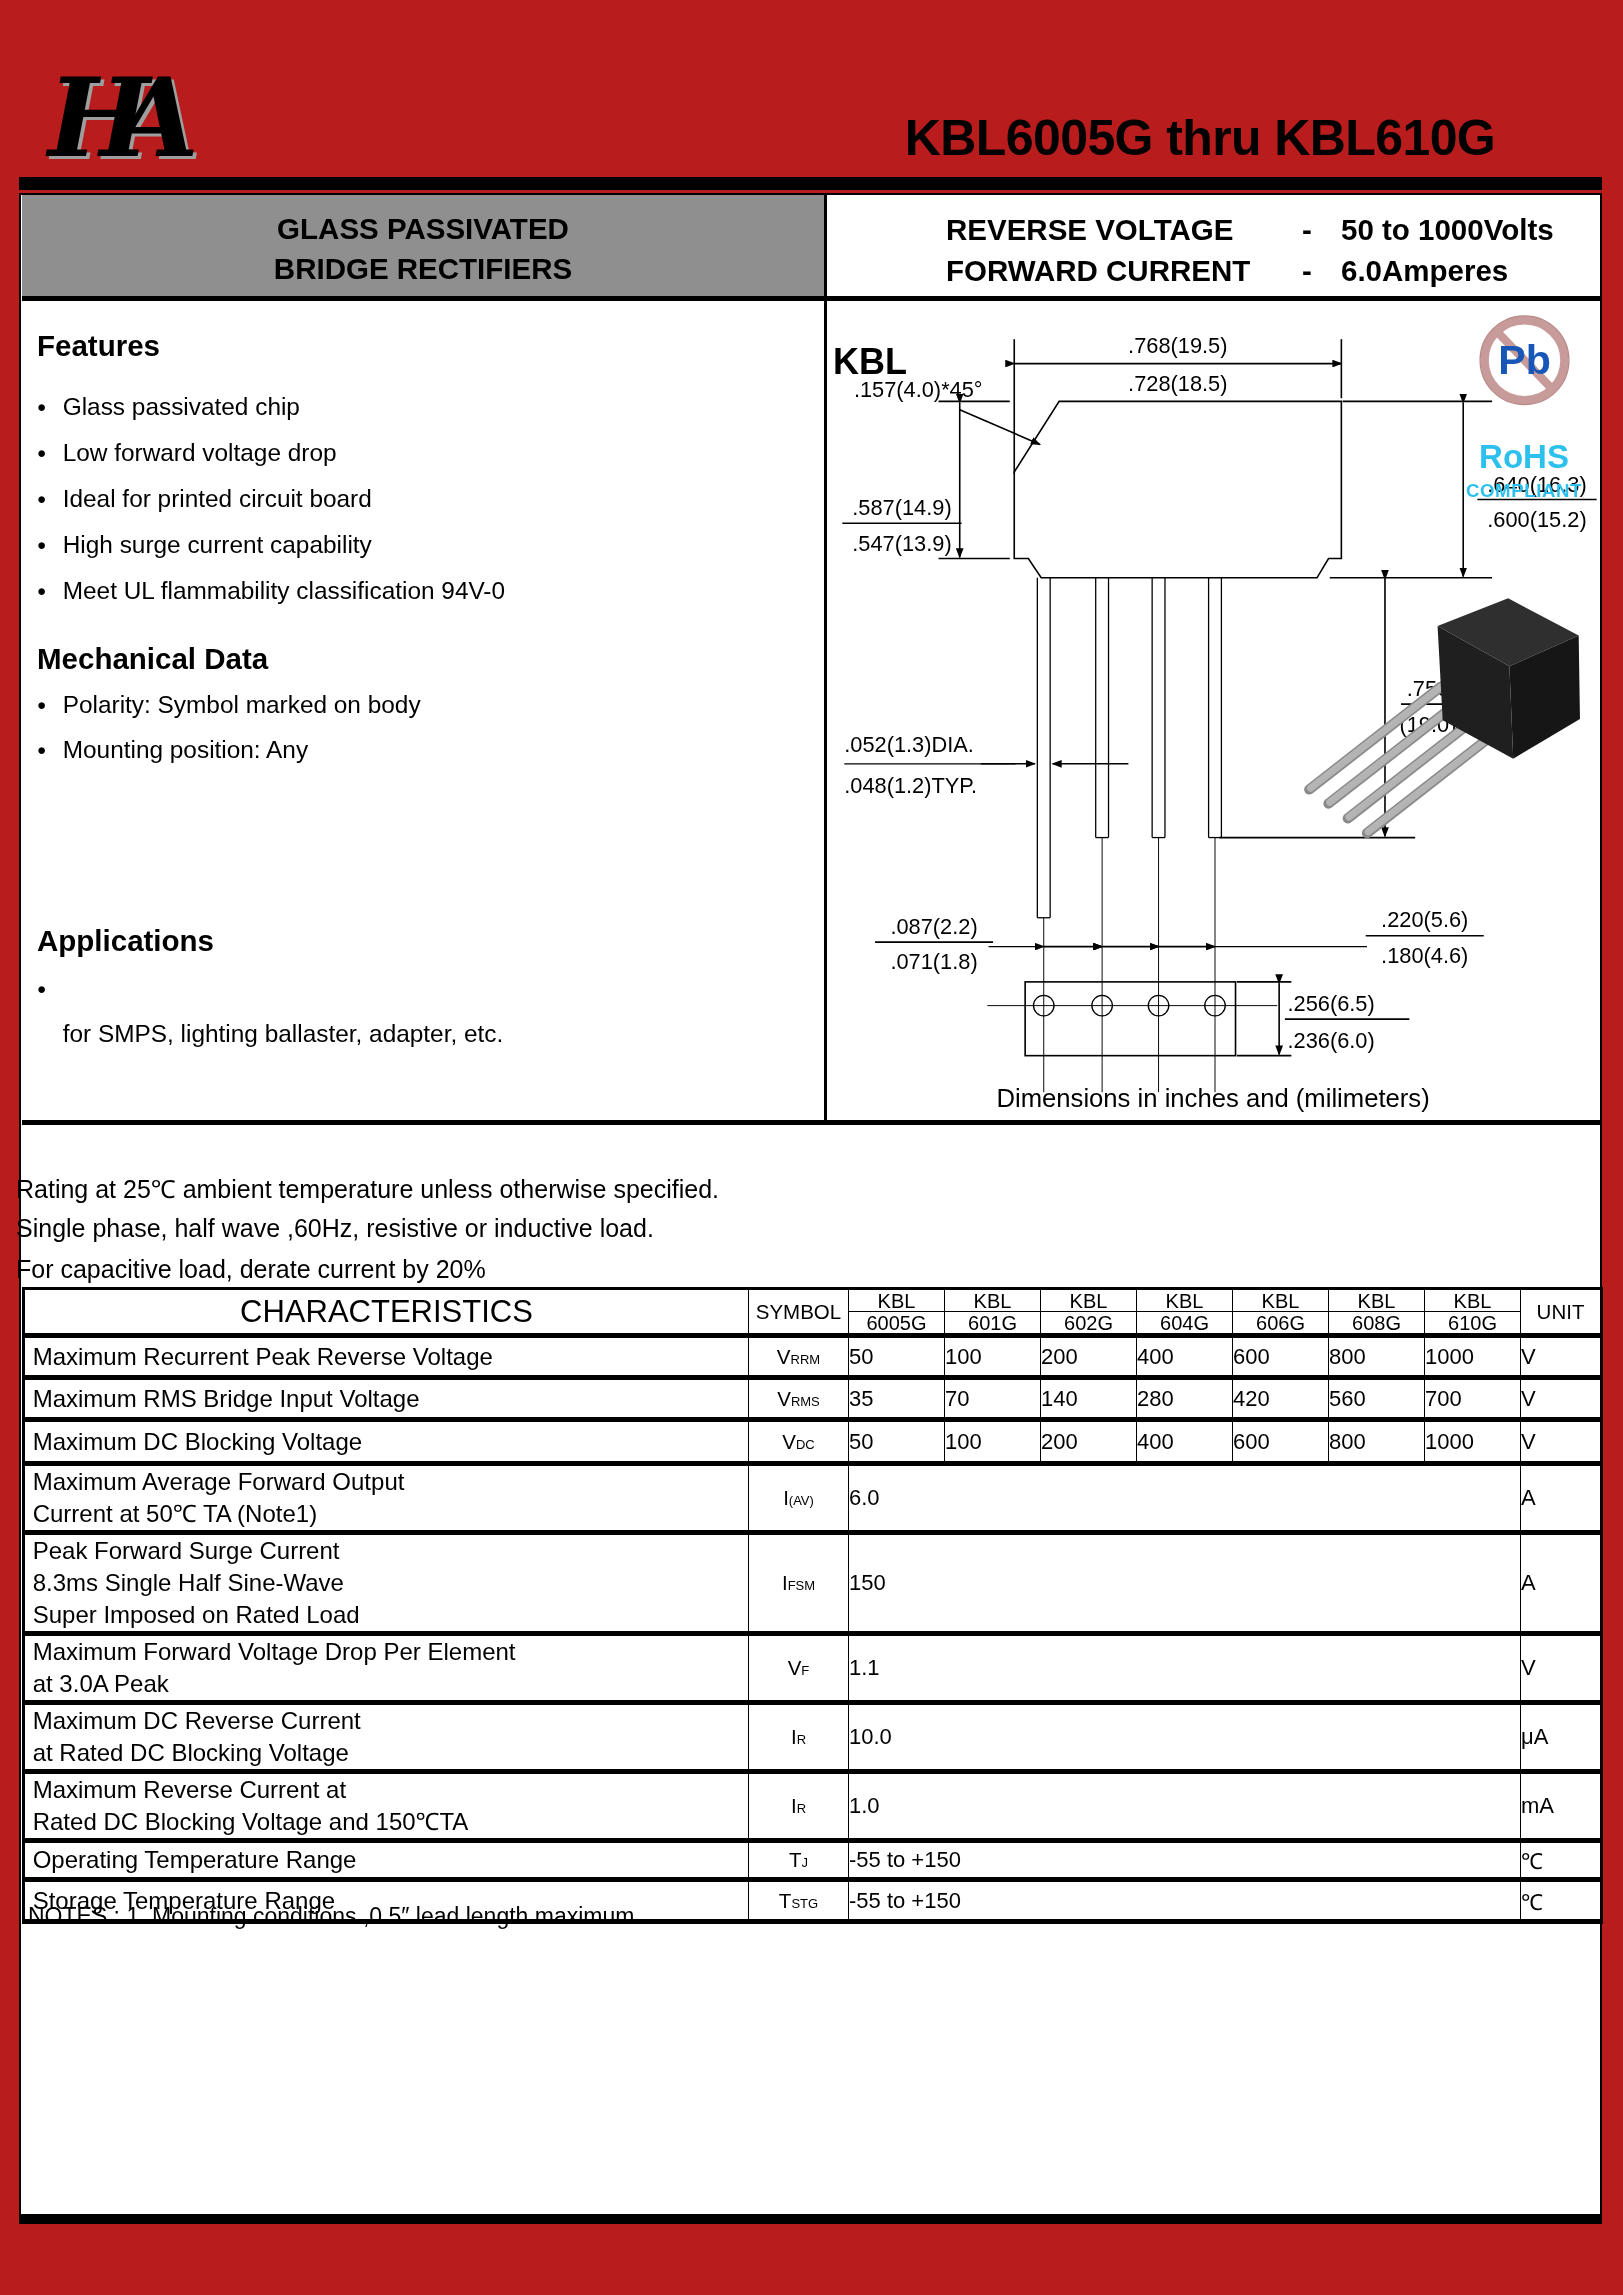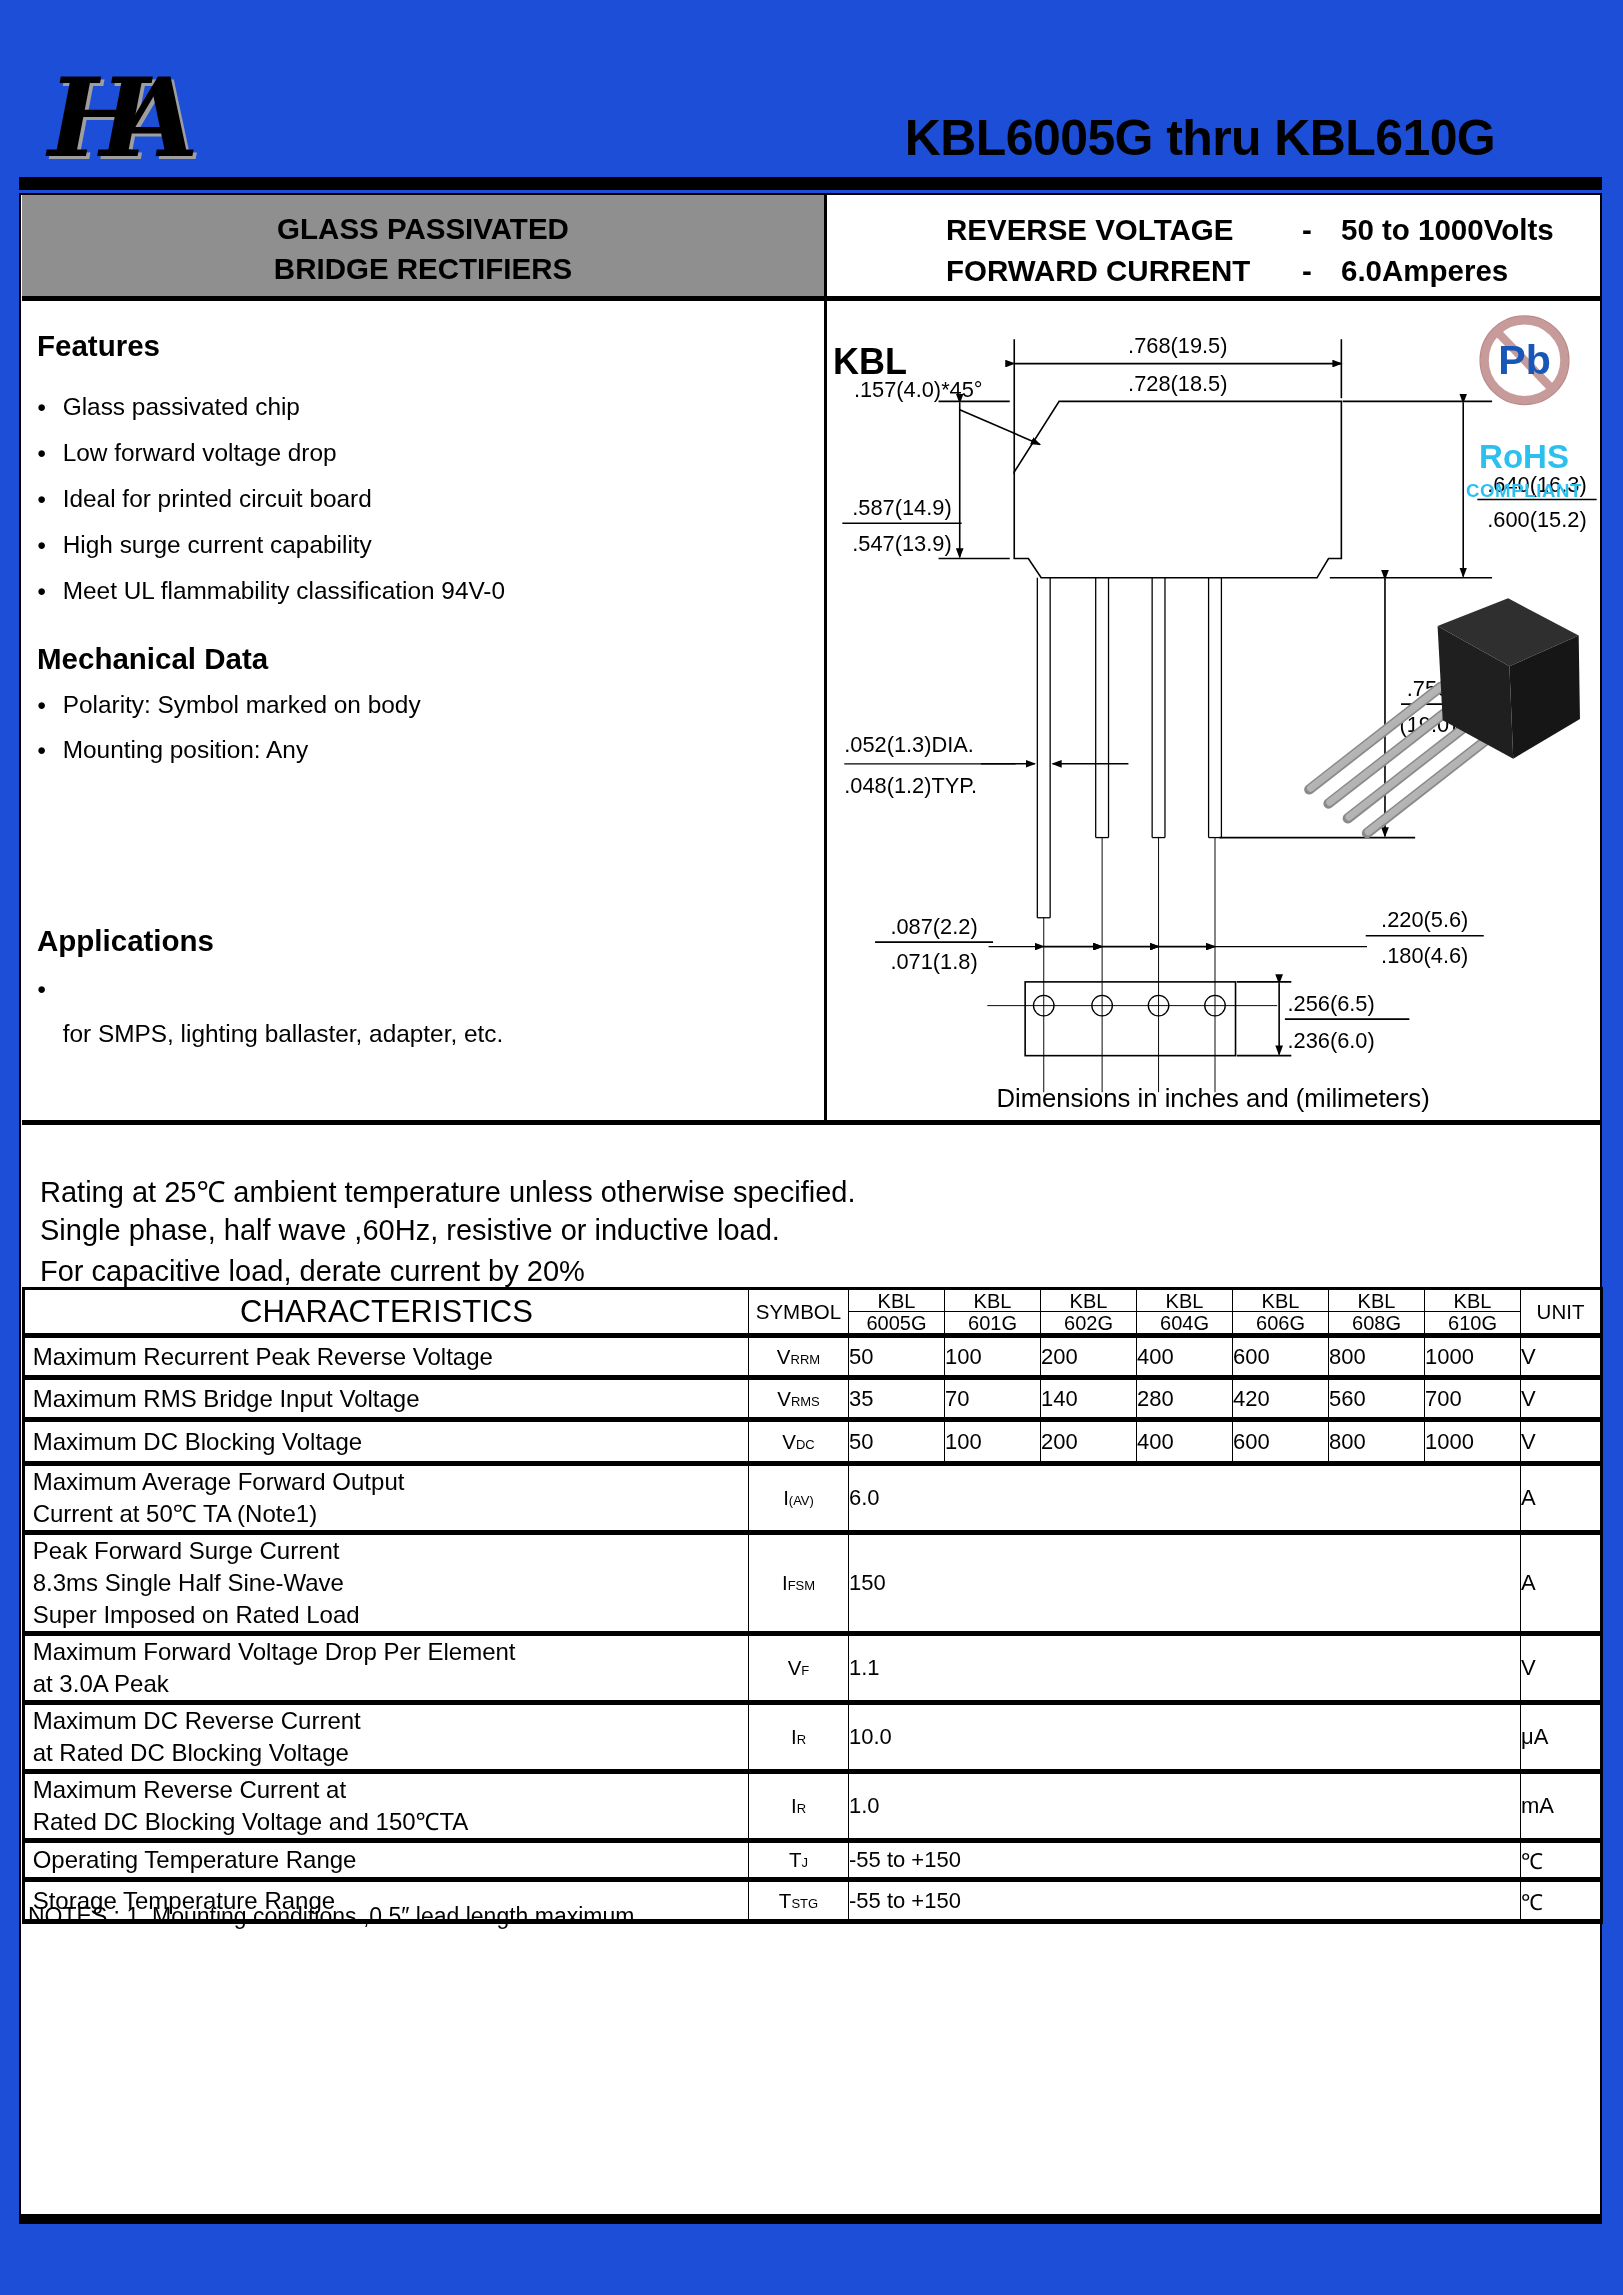--- a/index.html
+++ b/index.html
@@ -1,18 +1,18 @@
 <!DOCTYPE html>
 <html style="font-size:10.3px"><head>
 <meta charset="utf-8">
 <style>
   * { margin:0; padding:0; box-sizing:border-box; }
   html,body { background:#e8e8e8; }
   .page {
-    position:relative; width:1624px; height:2295px; background:#1d4ed8;
+    position:relative; width:1624px; height:2295px; background:#b91c1c;
     font-family:"Liberation Sans", sans-serif; color:#000; overflow:hidden;
   }
   
   .logo {
     position:absolute; left:48px; top:64px;
     font-family:"DejaVu Serif", serif; font-style:italic; font-weight:bold;
     font-size:108px; line-height:1; letter-spacing:-35px; padding-right:39px;
     text-shadow:3.2px 3.2px 0 #9e9e9e;
   }
   .doc-title {
@@ -50,21 +50,21 @@
   .pkg-label { position:absolute; left:833px; top:341px; font-size:36px; font-weight:bold; }
   .drawing-svg { position:absolute; left:828px; top:302px; }
   .drawing-svg text { font-family:"Liberation Sans", sans-serif; font-size:34px; fill:#000; }
   text.cap { font-size:40px; }
   .pb-badge { position:absolute; left:1473px; top:310px; }
   .rohs { position:absolute; left:1447px; top:438px; width:154px; text-align:center; font-weight:bold; }
   .rohs .r1 { font-size:33px; }
   .rohs .r2 { font-size:18.6px; letter-spacing:0.6px; margin-top:3.9px; }
   
   .ratings-heading { position:absolute; left:28px; top:1127px; font-size:29.5px; font-weight:bold; }
-  .ratings-line { position:absolute; left:40px; font-size:29px; }
+  .ratings-line { position:absolute; left:16px; font-size:25px; }
   
   .ratings-table {
     position:absolute; left:22px; top:1287px; width:1580px;
     border-collapse:collapse; table-layout:fixed; border:3.2px solid #000;
   }
   .ratings-table th, .ratings-table td {
     border:1.9px solid #000; border-bottom:5.1px solid #000; padding:0;
     font-weight:normal; vertical-align:middle;
   }
   th.ch-head { font-size:31px; text-align:center; }

